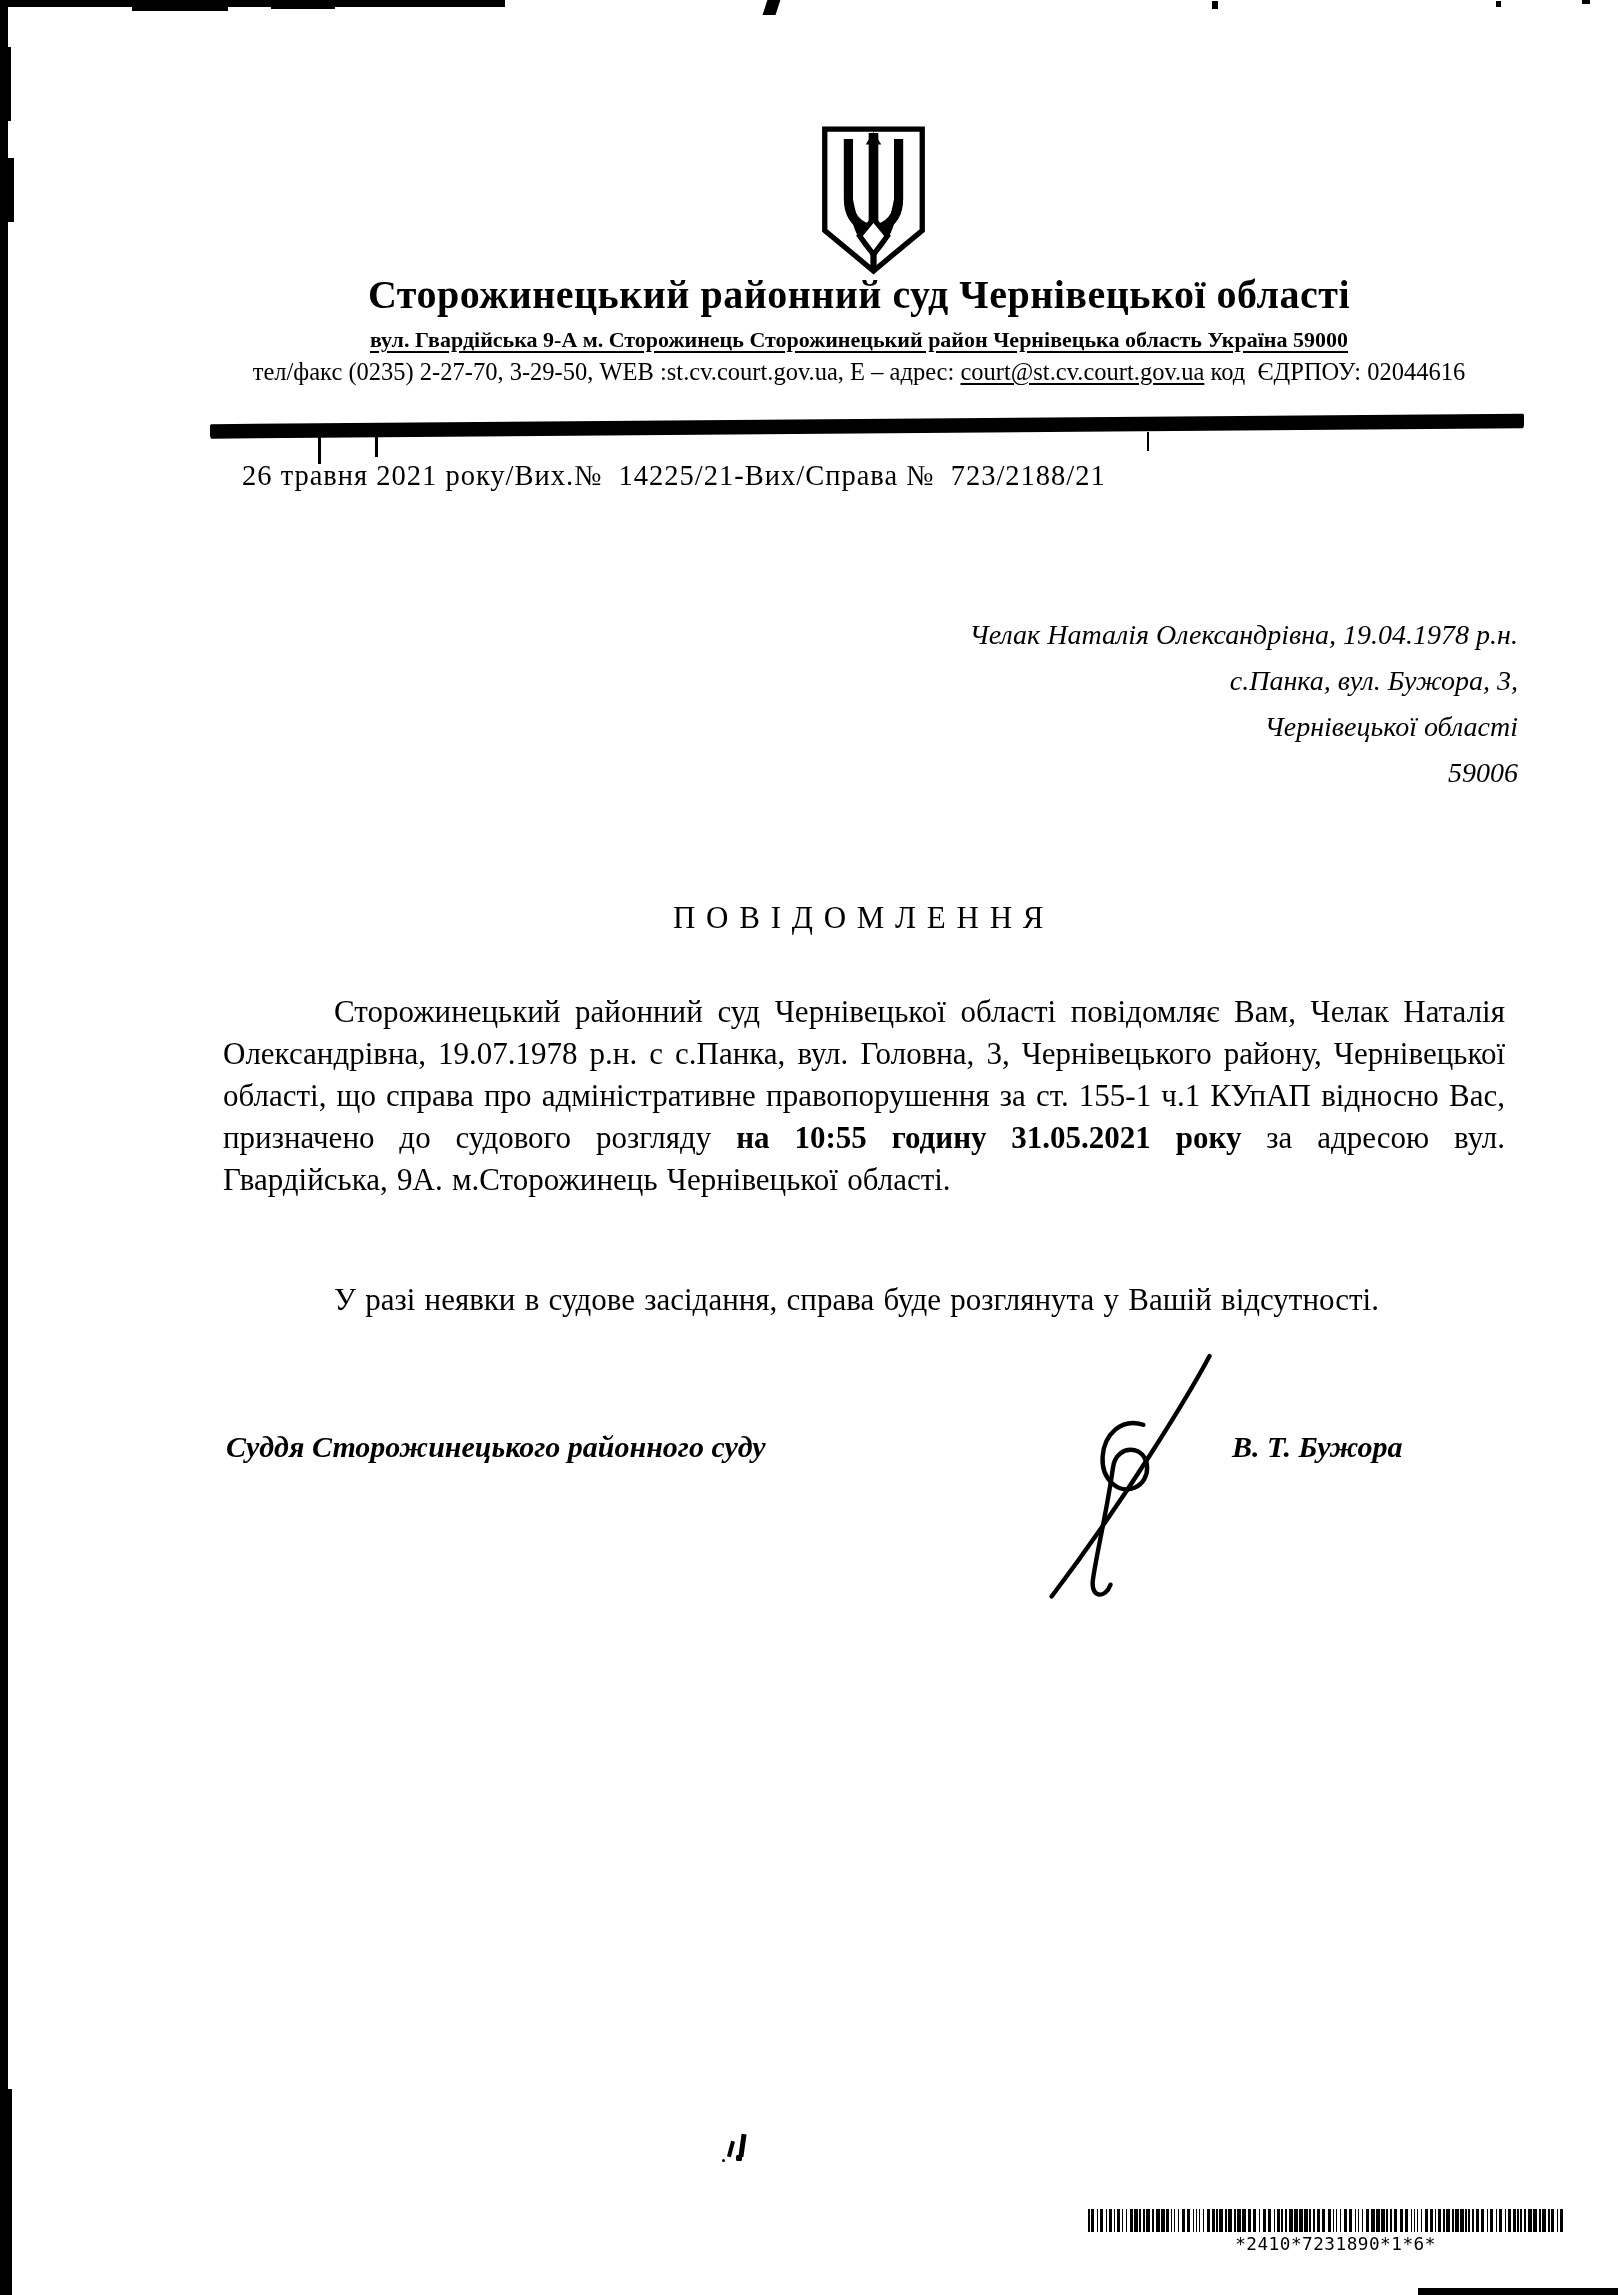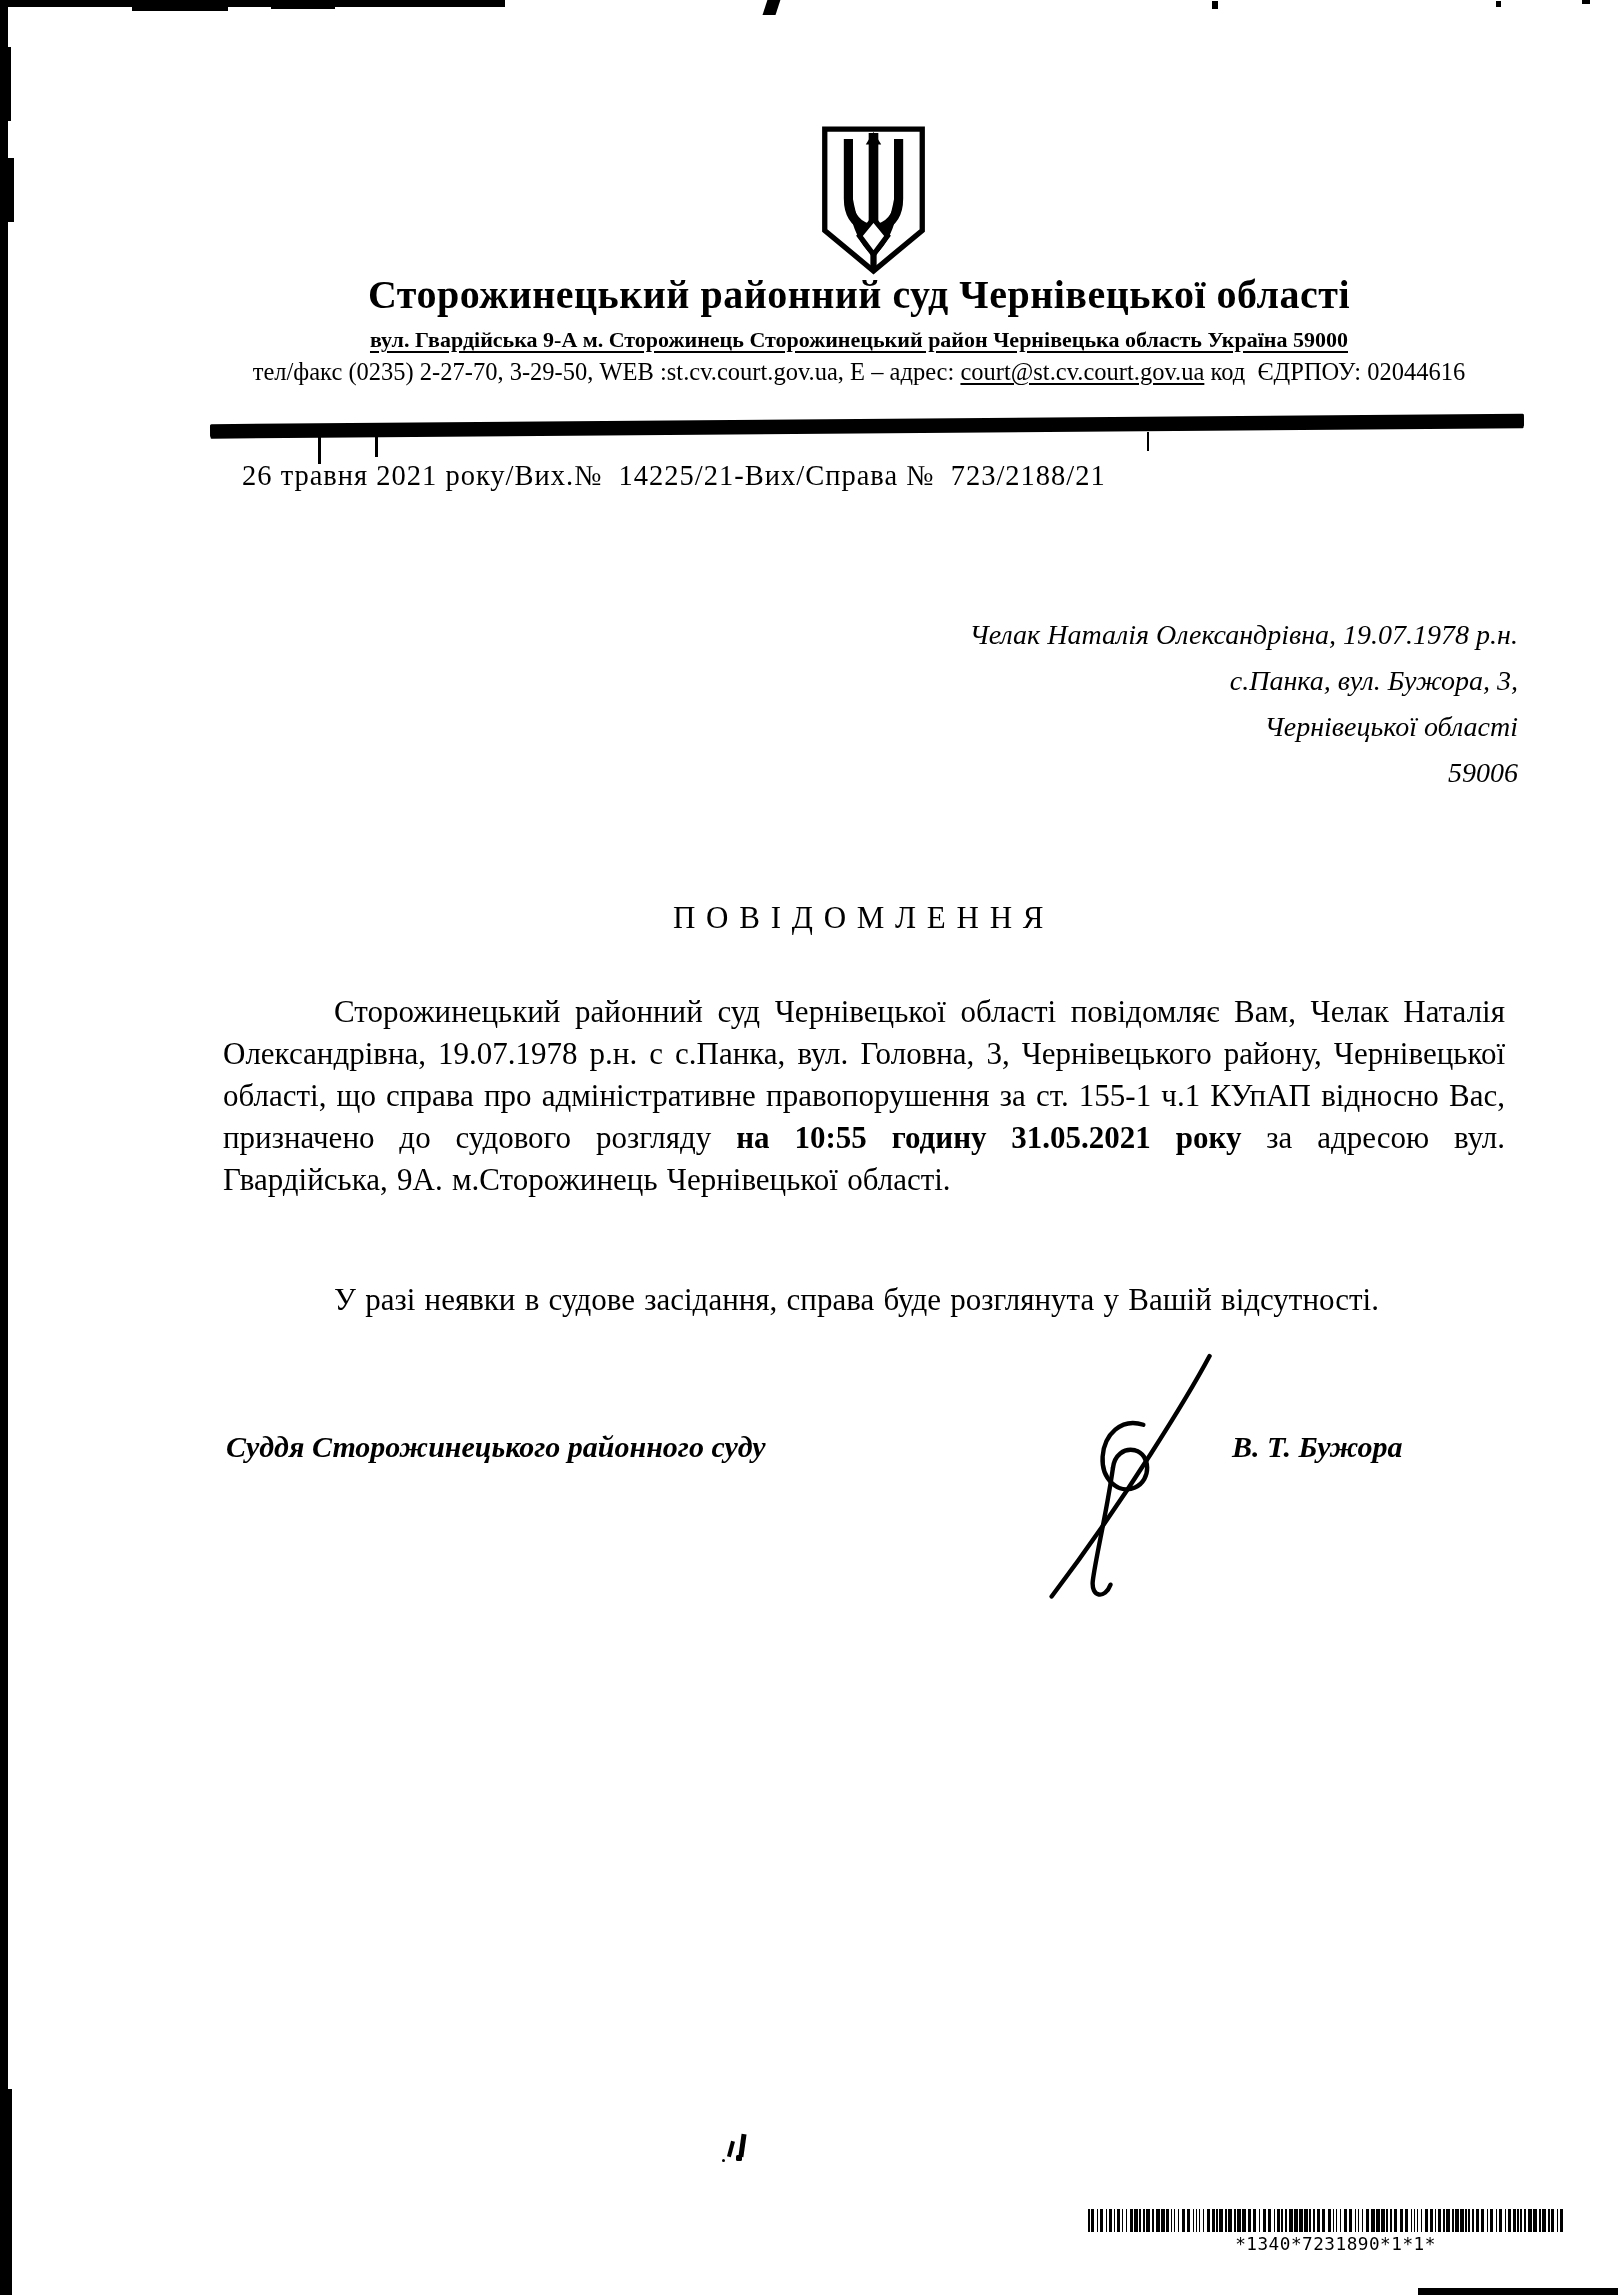--- a/index.html
+++ b/index.html
@@ -78,21 +78,21 @@
   <div class="abs contact-line"><span>тел/факс (0235) 2-27-70, 3-29-50, WEB :st.cv.court.gov.ua, Е – адрес: </span><span class="email">court@st.cv.court.gov.ua</span><span> код  ЄДРПОУ: 02044616</span></div>
 
   <div class="abs rule"></div>
   <div class="ink" style="left:318px;top:435px;width:2.9px;height:28.5px;"></div>
   <div class="ink" style="left:375px;top:434px;width:2.5px;height:22.6px;"></div>
   <div class="ink" style="left:1147px;top:432px;width:2px;height:18.7px;"></div>
 
   <div class="abs ref-line">26 травня 2021 року/Вих.№  14225/21-Вих/Справа №  723/2188/21</div>
 
   <div class="abs recipient">
-    <div>Челак Наталія Олександрівна, 19.07.1978 р.н.</div>
+    <div>Челак Наталія Олександрівна, 19.04.1978 р.н.</div>
     <div>с.Панка, вул. Бужора, 3,</div>
     <div>Чернівецької області</div>
     <div>59006</div>
   </div>
 
   <div class="abs notice-title">П О В І Д О М Л Е Н Н Я</div>
   <div class="abs para" id="para1"><span>Сторожинецький районний суд Чернівецької області повідомляє Вам, Челак Наталія Олександрівна, 19.07.1978 р.н. с с.Панка, вул. Головна, 3, Чернівецького району, Чернівецької області, що справа про адміністративне правопорушення за ст. 155-1 ч.1 КУпАП відносно Вас, призначено до судового розгляду </span><span style="font-weight: bold;">на 10:55 годину 31.05.2021 року</span><span> за адресою вул. Гвардійська, 9А. м.Сторожинець Чернівецької області.</span></div>
   <div class="abs para" id="para2">У разі неявки в судове засідання, справа буде розглянута у Вашій відсутності.</div>
 
   <div class="abs sig-role">Суддя Сторожинецького районного суду</div>
@@ -104,16 +104,16 @@
       <path d="M273 238 C260 330 238 420 232 468 C228 502 257 506 268 476" stroke-width="9"></path>
     </g>
   </svg>
 
   <div class="ink" style="left:729px;top:2141px;width:3.9px;height:15.7px;transform:rotate(15deg);"></div>
   <div class="ink" style="left:740px;top:2134px;width:4.9px;height:22.6px;transform:rotate(8deg);"></div>
   <div class="ink" style="left:736px;top:2155px;width:6.4px;height:5.9px;border-radius:1.5px;"></div>
   <div class="ink" style="left:722px;top:2159px;width:2.9px;height:2.9px;border-radius:1.5px;"></div>
 
   <div class="abs barcode"><span class="bar" style="width:1.5px;margin-right:1.5px"></span><span class="bar" style="width:3.4px;margin-right:2.5px"></span><span class="bar" style="width:1.5px;margin-right:1.5px"></span><span class="bar" style="width:3.4px;margin-right:2.5px"></span><span class="bar" style="width:1.5px;margin-right:1.5px"></span><span class="bar" style="width:3.4px;margin-right:1.5px"></span><span class="bar" style="width:1.5px;margin-right:1.5px"></span><span class="bar" style="width:3.4px;margin-right:1.5px"></span><span class="bar" style="width:1.5px;margin-right:2.5px"></span><span class="bar" style="width:1.5px;margin-right:2.5px"></span><span class="bar" style="width:3.4px;margin-right:1.5px"></span><span class="bar" style="width:3.4px;margin-right:1.5px"></span><span class="bar" style="width:1.5px;margin-right:2.5px"></span><span class="bar" style="width:1.5px;margin-right:1.5px"></span><span class="bar" style="width:3.4px;margin-right:2.5px"></span><span class="bar" style="width:1.5px;margin-right:2.5px"></span><span class="bar" style="width:3.4px;margin-right:1.5px"></span><span class="bar" style="width:3.4px;margin-right:1.5px"></span><span class="bar" style="width:3.4px;margin-right:1.5px"></span><span class="bar" style="width:1.5px;margin-right:1.5px"></span><span class="bar" style="width:1.5px;margin-right:2.5px"></span><span class="bar" style="width:1.5px;margin-right:2.5px"></span><span class="bar" style="width:3.4px;margin-right:1.5px"></span><span class="bar" style="width:3.4px;margin-right:2.5px"></span><span class="bar" style="width:1.5px;margin-right:1.5px"></span><span class="bar" style="width:1.5px;margin-right:1.5px"></span><span class="bar" style="width:1.5px;margin-right:2.5px"></span><span class="bar" style="width:1.5px;margin-right:2.5px"></span><span class="bar" style="width:3.4px;margin-right:1.5px"></span><span class="bar" style="width:3.4px;margin-right:1.5px"></span><span class="bar" style="width:1.5px;margin-right:1.5px"></span><span class="bar" style="width:3.4px;margin-right:2.5px"></span><span class="bar" style="width:1.5px;margin-right:1.5px"></span><span class="bar" style="width:3.4px;margin-right:2.5px"></span><span class="bar" style="width:1.5px;margin-right:1.5px"></span><span class="bar" style="width:3.4px;margin-right:1.5px"></span><span class="bar" style="width:3.4px;margin-right:2.5px"></span><span class="bar" style="width:3.4px;margin-right:1.5px"></span><span class="bar" style="width:3.4px;margin-right:2.5px"></span><span class="bar" style="width:1.5px;margin-right:2.5px"></span><span class="bar" style="width:3.4px;margin-right:1.5px"></span><span class="bar" style="width:3.4px;margin-right:2.5px"></span><span class="bar" style="width:1.5px;margin-right:1.5px"></span><span class="bar" style="width:3.4px;margin-right:1.5px"></span><span class="bar" style="width:1.5px;margin-right:2.5px"></span><span class="bar" style="width:1.5px;margin-right:2.5px"></span><span class="bar" style="width:3.4px;margin-right:1.5px"></span><span class="bar" style="width:3.4px;margin-right:1.5px"></span><span class="bar" style="width:3.4px;margin-right:1.5px"></span><span class="bar" style="width:3.4px;margin-right:1.5px"></span><span class="bar" style="width:1.5px;margin-right:2.5px"></span><span class="bar" style="width:1.5px;margin-right:2.5px"></span><span class="bar" style="width:3.4px;margin-right:1.5px"></span><span class="bar" style="width:3.4px;margin-right:2.5px"></span><span class="bar" style="width:3.4px;margin-right:1.5px"></span><span class="bar" style="width:1.5px;margin-right:1.5px"></span><span class="bar" style="width:1.5px;margin-right:2.5px"></span><span class="bar" style="width:1.5px;margin-right:2.5px"></span><span class="bar" style="width:3.4px;margin-right:1.5px"></span><span class="bar" style="width:3.4px;margin-right:2.5px"></span><span class="bar" style="width:1.5px;margin-right:1.5px"></span><span class="bar" style="width:1.5px;margin-right:2.5px"></span><span class="bar" style="width:1.5px;margin-right:2.5px"></span><span class="bar" style="width:3.4px;margin-right:2.5px"></span><span class="bar" style="width:3.4px;margin-right:1.5px"></span><span class="bar" style="width:3.4px;margin-right:1.5px"></span><span class="bar" style="width:3.4px;margin-right:1.5px"></span><span class="bar" style="width:1.5px;margin-right:2.5px"></span><span class="bar" style="width:1.5px;margin-right:2.5px"></span><span class="bar" style="width:3.4px;margin-right:2.5px"></span><span class="bar" style="width:3.4px;margin-right:1.5px"></span><span class="bar" style="width:3.4px;margin-right:2.5px"></span><span class="bar" style="width:1.5px;margin-right:1.5px"></span><span class="bar" style="width:1.5px;margin-right:1.5px"></span><span class="bar" style="width:1.5px;margin-right:2.5px"></span><span class="bar" style="width:1.5px;margin-right:2.5px"></span><span class="bar" style="width:3.4px;margin-right:1.5px"></span><span class="bar" style="width:3.4px;margin-right:1.5px"></span><span class="bar" style="width:1.5px;margin-right:1.5px"></span><span class="bar" style="width:3.4px;margin-right:2.5px"></span><span class="bar" style="width:1.5px;margin-right:1.5px"></span><span class="bar" style="width:3.4px;margin-right:2.5px"></span><span class="bar" style="width:1.5px;margin-right:1.5px"></span><span class="bar" style="width:3.4px;margin-right:1.5px"></span><span class="bar" style="width:3.4px;margin-right:1.5px"></span><span class="bar" style="width:1.5px;margin-right:1.5px"></span><span class="bar" style="width:1.5px;margin-right:2.5px"></span><span class="bar" style="width:1.5px;margin-right:2.5px"></span><span class="bar" style="width:3.4px;margin-right:1.5px"></span><span class="bar" style="width:3.4px;margin-right:2.5px"></span><span class="bar" style="width:1.5px;margin-right:1.5px"></span><span class="bar" style="width:3.4px;margin-right:2.5px"></span><span class="bar" style="width:1.5px;margin-right:1.5px"></span><span class="bar" style="width:3.4px;margin-right:2.5px"></span><span class="bar" style="width:1.5px;margin-right:1.5px"></span><span class="bar" style="width:3.4px;margin-right:1.5px"></span><span class="bar" style="width:3.4px;margin-right:1.5px"></span><span class="bar" style="width:1.5px;margin-right:1.5px"></span><span class="bar" style="width:1.5px;margin-right:2.5px"></span><span class="bar" style="width:1.5px;margin-right:2.5px"></span><span class="bar" style="width:3.4px;margin-right:1.5px"></span><span class="bar" style="width:3.4px;margin-right:2.5px"></span><span class="bar" style="width:1.5px;margin-right:1.5px"></span><span class="bar" style="width:3.4px;margin-right:2.5px"></span><span class="bar" style="width:1.5px;margin-right:1.5px"></span><span class="bar" style="width:3.4px;margin-right:2.5px"></span><span class="bar" style="width:1.5px;margin-right:1.5px"></span><span class="bar" style="width:3.4px;margin-right:1.5px"></span></div>
-  <div class="abs barcode-label">*1340*7231890*1*1*</div>
+  <div class="abs barcode-label">*2410*7231890*1*6*</div>
 
 </div>
 
 
 </body></html>

